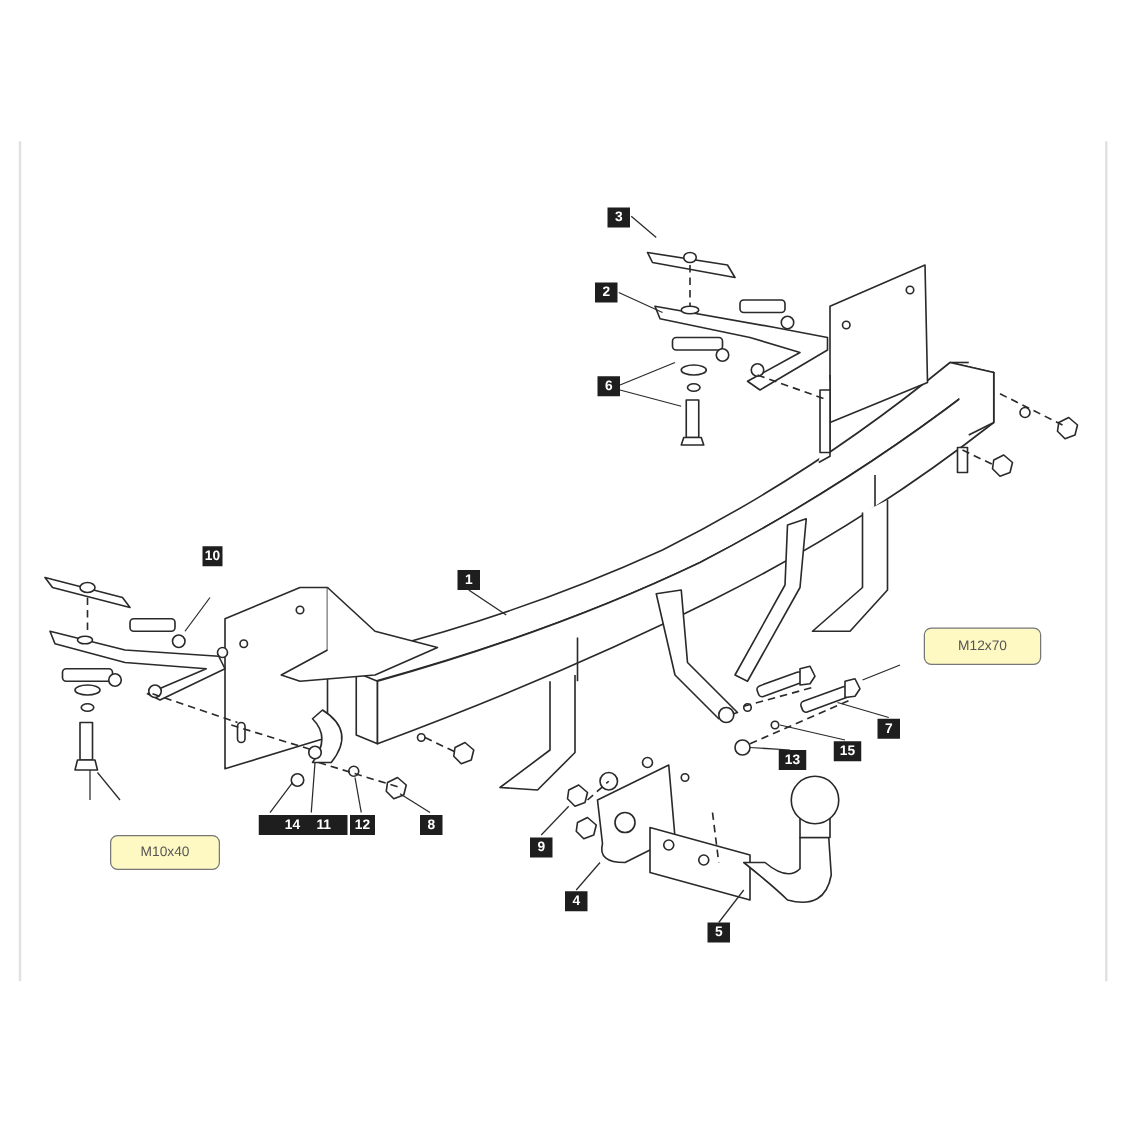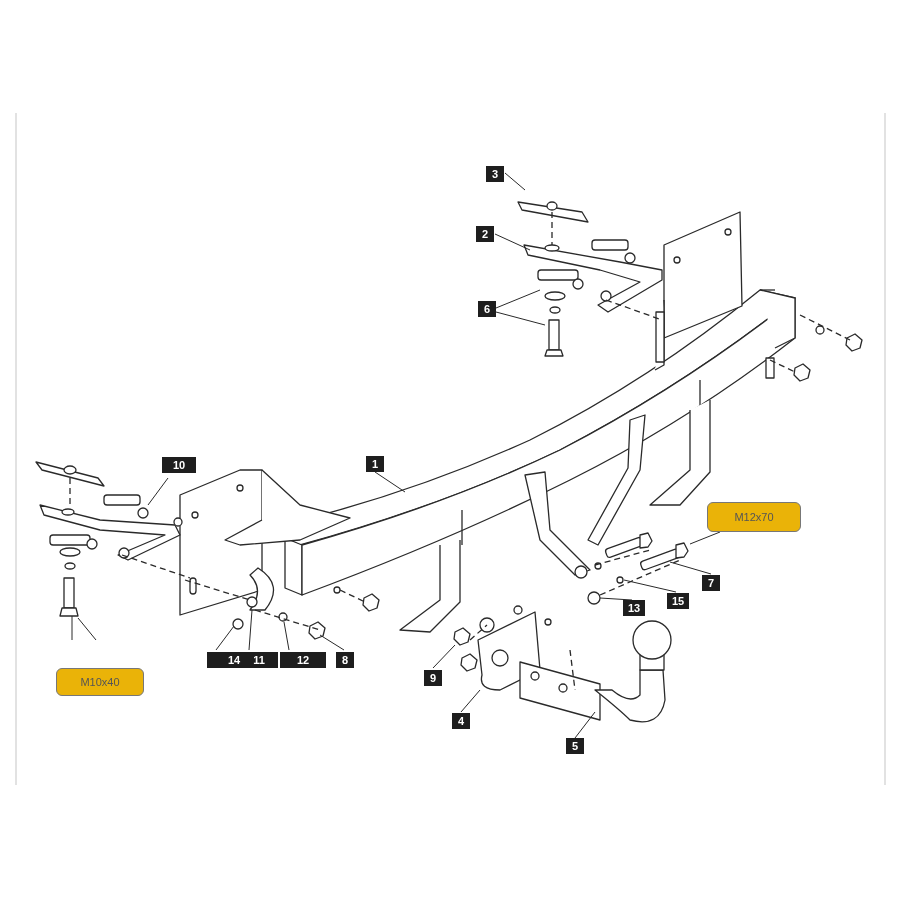--- a/index.html
+++ b/index.html
@@ -1,22 +1,22 @@
 <!DOCTYPE html>
 <html><head>
   <meta charset="utf-8">
   <style>
     html, body { margin: 0; padding: 0; background: #ffffff; }
     body { width: 900px; height: 900px; position: relative; overflow: hidden; font-family: "Liberation Sans", sans-serif; }
     .frame-line { position: absolute; width: 2px; background: #e2e2e2; }
     #diagram { position: absolute; left: 0; top: 0; width: 900px; height: 900px; }
     .callout { position: absolute; background: #1e1e1e; color: #ffffff; font-weight: bold; font-size: 11px;
                width: 18px; height: 16px; line-height: 16px; text-align: center; font-family: "Liberation Sans", sans-serif; }
-    .spec { position: absolute; border: 1px solid #777; border-radius: 6px; background: #eab308; color: #555;
-            font-size: 11px; text-align: center; font-family: "Liberation Sans", sans-serif; }
+    .spec { position: absolute; border: 1px solid #777; border-radius: 6px; background: #fef9c3; color: #555;
+            font-size: 11px; text-align: center; font-family: "Liberation Sans", sans-serif; margin-left: 32px; }
   </style>
 </head>
 <body>
 
 <div class="frame-line" style="left:15px;top:113px;height:672px;"></div>
 <div class="frame-line" style="left:884px;top:113px;height:672px;"></div>
 
 <svg id="diagram" viewBox="0 0 900 900" xmlns="http://www.w3.org/2000/svg">
   <g fill="#ffffff" stroke="#2a2a2a" stroke-width="1.3" stroke-linejoin="round">
 
@@ -178,21 +178,21 @@
 
 <div class="callout" style="left:366px;top:456px;">1</div>
 <div class="callout" style="left:476px;top:226px;">2</div>
 <div class="callout" style="left:486px;top:166px;">3</div>
 <div class="callout" style="left:452px;top:713px;">4</div>
 <div class="callout" style="left:566px;top:738px;">5</div>
 <div class="callout" style="left:478px;top:301px;">6</div>
 <div class="callout" style="left:702px;top:575px;">7</div>
 <div class="callout" style="left:336px;top:652px;">8</div>
 <div class="callout" style="left:424px;top:670px;">9</div>
-<div class="callout" style="left:162px;top:457px;width:34px;">10</div>
+<div class="callout" style="left:162px;top:437px;width:16px;">10</div>
 <div class="callout" style="left:240px;top:652px;width:38px;">11</div>
-<div class="callout" style="left:280px;top:652px;width:46px;">12</div>
+<div class="callout" style="left:280px;top:652px;width:20px;">12</div>
 <div class="callout" style="left:623px;top:600px;width:22px;">13</div>
 <div class="callout" style="left:207px;top:652px;width:22px;padding-left:16px;">14</div>
 <div class="callout" style="left:667px;top:593px;width:22px;">15</div>
 
 <div class="spec" style="left:56px;top:668px;width:86px;height:26px;line-height:26px;">M10x40</div>
 <div class="spec" style="left:707px;top:502px;width:92px;height:28px;line-height:28px;">M12x70</div>
 
 </body></html>

